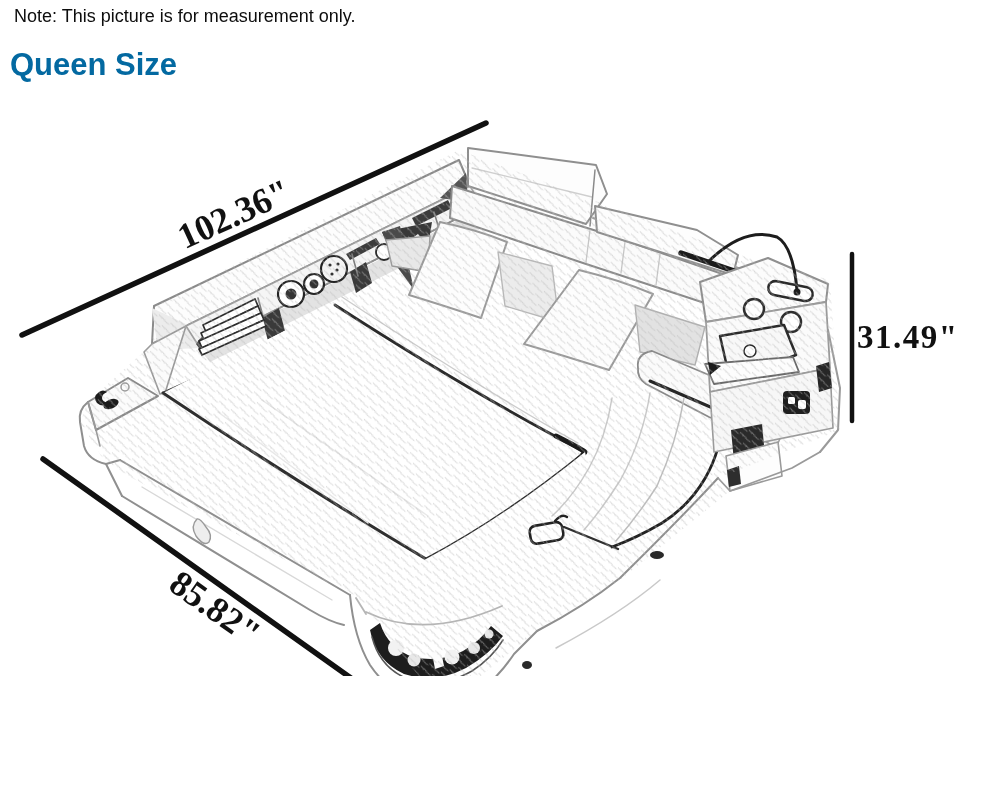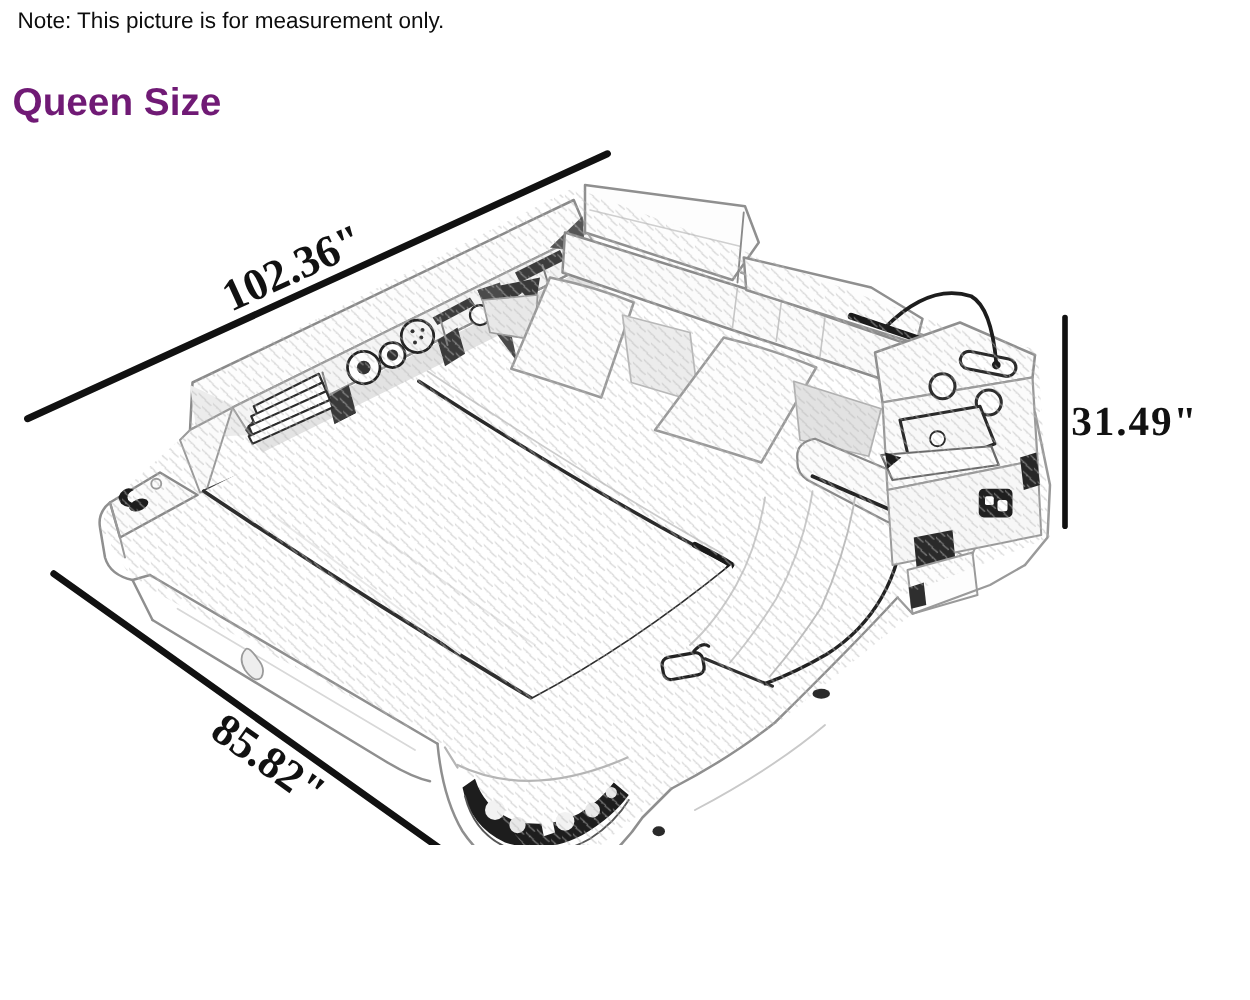--- a/index.html
+++ b/index.html
@@ -1,19 +1,19 @@
 <!DOCTYPE html>
 <html><head>
 <meta charset="utf-8">
 <style>
   html,body{margin:0;padding:0;background:#fff;}
   #page{position:relative;width:1000px;height:676px;background:#ffffff;overflow:hidden;}
   svg{position:absolute;left:0;top:0;}
   .note{font-family:"Liberation Sans",sans-serif;font-size:18px;color:#0d0d0d;position:absolute;left:14px;top:6px;}
-  .title{font-family:"Liberation Sans",sans-serif;font-weight:bold;font-size:31px;color:#701a75;position:absolute;left:10px;top:64px;}
+  .title{font-family:"Liberation Sans",sans-serif;font-weight:bold;font-size:31px;color:#0369a1;position:absolute;left:10px;top:47px;}
 </style>
 </head>
 <body>
 <div id="page">
 
   <div class="note">Note: This picture is for measurement only.</div>
 
   <div class="title">Queen Size</div>
   <svg width="1000" height="800" viewBox="0 0 1000 800" fill="none" stroke-linecap="round" stroke-linejoin="round">
     <defs>

